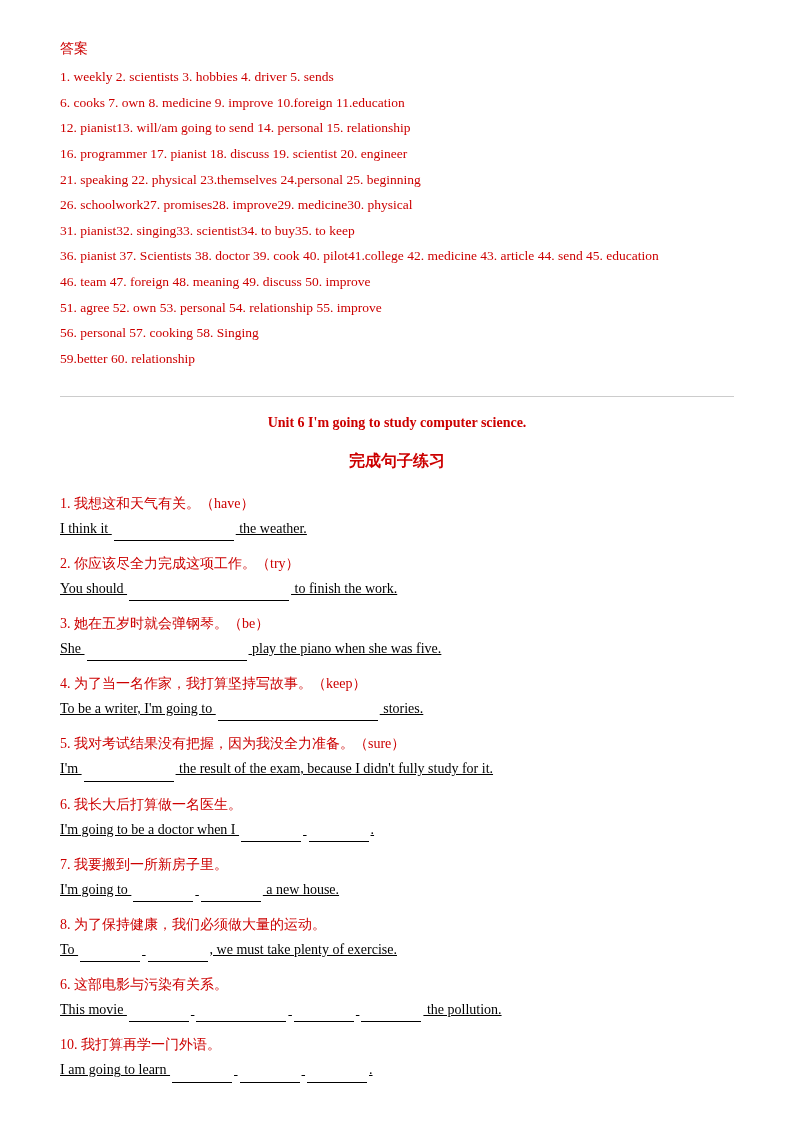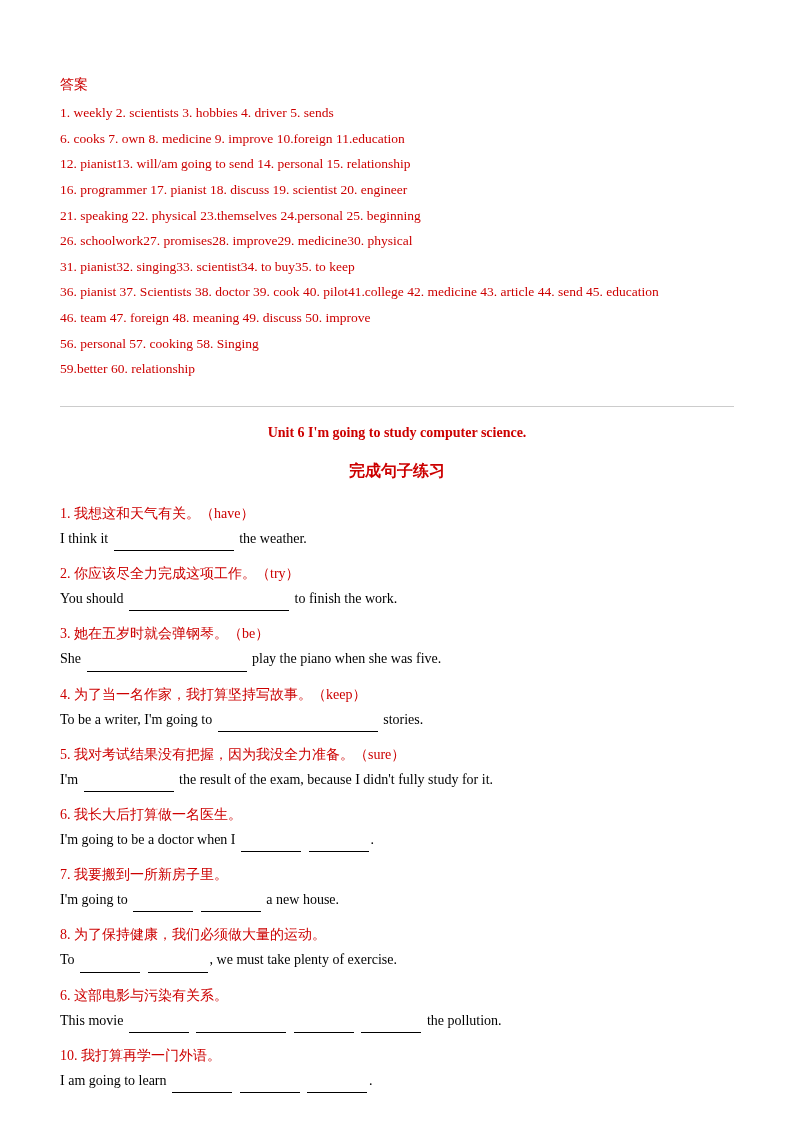--- a/index.html
+++ b/index.html
@@ -17,21 +17,20 @@
       padding: 40px 60px;
     }
     .answers-section {
       color: #cc0000;
       margin-bottom: 24px;
     }
     .answers-title {
       font-size: 14px;
       color: #cc0000;
       margin-bottom: 6px;
-      margin-top: 36px;
     }
     .answers-line {
       line-height: 1.9;
       color: #cc0000;
       font-size: 13.5px;
     }
     .divider {
       border: none;
       border-top: 1px solid #ccc;
       margin: 18px 0;
@@ -56,20 +55,21 @@
     .chinese-line {
       color: #cc0000;
       font-size: 14px;
       margin-bottom: 3px;
     }
     .english-line {
       color: #000000;
       font-size: 14px;
       line-height: 1.8;
       margin-bottom: 2px;
+      text-decoration: underline;
     }
     .blank {
       display: inline-block;
       border-bottom: 1px solid #000;
       min-width: 120px;
       height: 16px;
       vertical-align: bottom;
       margin: 0 2px;
     }
     .blank-short {
@@ -104,20 +104,21 @@
   <div class="answers-title">答案</div>
   <div class="answers-line">1. weekly    2. scientists  3. hobbies    4. driver    5. sends</div>
   <div class="answers-line">6. cooks  7. own  8. medicine  9. improve   10.foreign  11.education</div>
   <div class="answers-line">       12. pianist13. will/am going to send   14. personal   15. relationship</div>
   <div class="answers-line">16. programmer    17. pianist    18. discuss    19. scientist    20. engineer</div>
   <div class="answers-line">21. speaking   22. physical    23.themselves   24.personal    25. beginning</div>
   <div class="answers-line">26. schoolwork27. promises28. improve29. medicine30. physical</div>
   <div class="answers-line">31. pianist32. singing33. scientist34. to buy35. to keep</div>
   <div class="answers-line">36. pianist   37. Scientists   38. doctor   39. cook   40. pilot41.college   42. medicine   43. article   44. send   45. education</div>
   <div class="answers-line">46. team   47. foreign   48. meaning   49. discuss   50. improve</div>
+  <div class="answers-line">51. agree   52. own   53. personal   54. relationship   55. improve</div>
   <div class="answers-line">56. personal       57. cooking                  58. Singing</div>
   <div class="answers-line">59.better        60. relationship</div>
 </div>
 
 <hr class="divider">
 
 <div class="unit-title">Unit 6 I'm going to study computer science.</div>
 <div class="section-title">完成句子练习</div>
 
 <div class="exercise-block">

